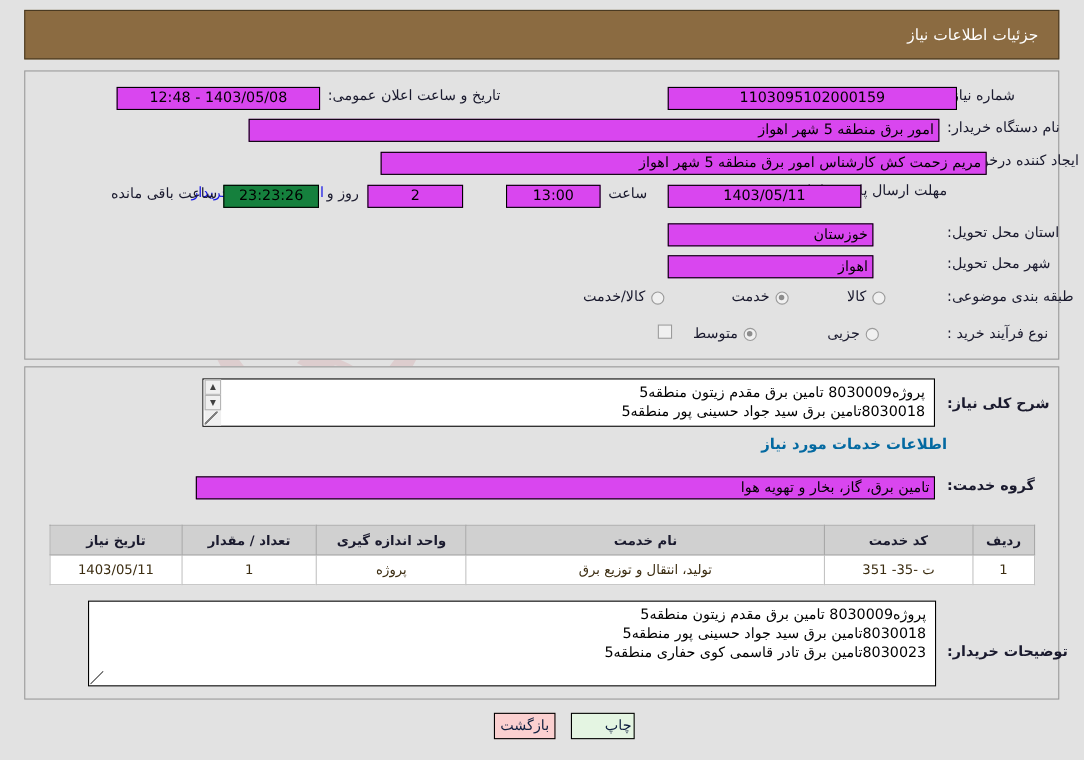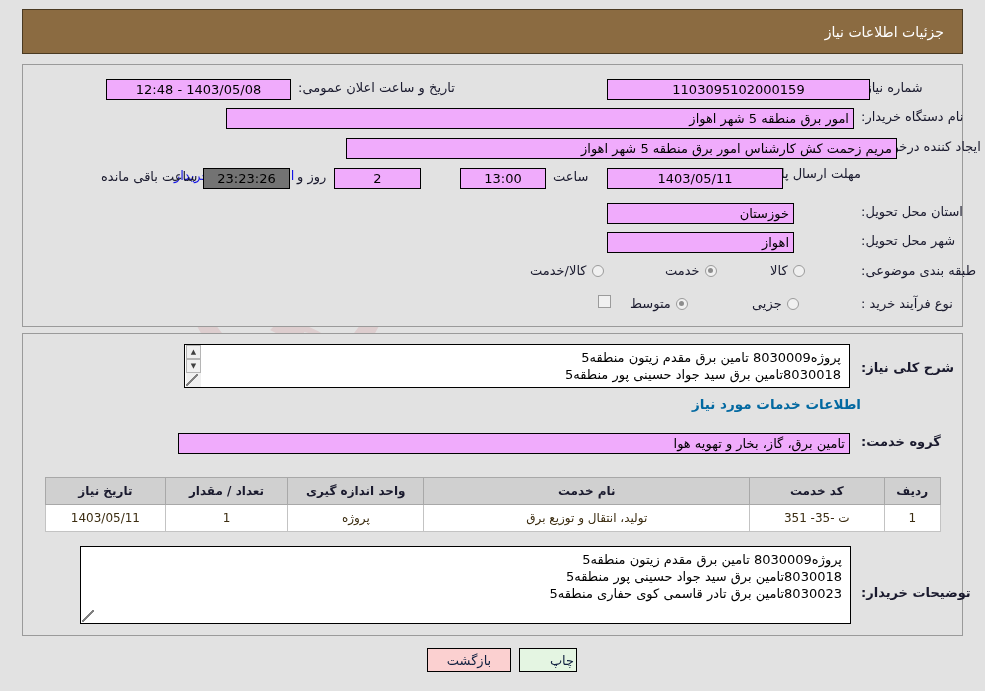--- a/index.html
+++ b/index.html
@@ -65,33 +65,33 @@
     white-space: nowrap;
   }
   .lbl {
     font-size: 13px;
     color: #1a1a2e;
     white-space: nowrap;
   }
   .lbl.bold { font-weight: bold; }
   .box {
     border: 1px solid #000000;
-    background: #f0abfc;
+    background: #d946ef;
     box-sizing: border-box;
     height: 21px;
     line-height: 19px;
     font-size: 13px;
     color: #000000;
     padding: 0 4px;
     overflow: hidden;
     white-space: nowrap;
     text-align: center;
   }
   .box.rtl-text { text-align: right; }
-  .box.cream { background: #737373; }
+  .box.cream { background: #15803d; }
 
   .bluelink {
     color: #1414e6;
     font-size: 13px;
     white-space: nowrap;
   }
 
   
   .radio {
     width: 12px; height: 12px;
@@ -372,15 +372,15 @@
   <div class="ta" style="position:absolute; left:80px; top:546px; width:771px; height:78px; z-index:3;">
     <div class="ta-inner">
       <div>پروژه8030009 تامین برق مقدم زیتون منطقه5</div>
       <div>8030018تامین برق سید جواد حسینی پور منطقه5</div>
       <div>8030023تامین برق تادر قاسمی کوی حفاری منطقه5</div>
     </div>
     <div class="resize-grip"></div>
   </div>
 
   <div class="btn print" style="left:519px; top:648px; width:58px; z-index:3;padding-left:28px;">چاپ</div>
-  <div class="btn back" style="left:427px; top:648px; width:84px; z-index:3;">بازگشت</div>
+  <div class="btn back" style="left:449px; top:648px; width:56px; z-index:3;">بازگشت</div>
 
 </div>
 
 </body></html>

